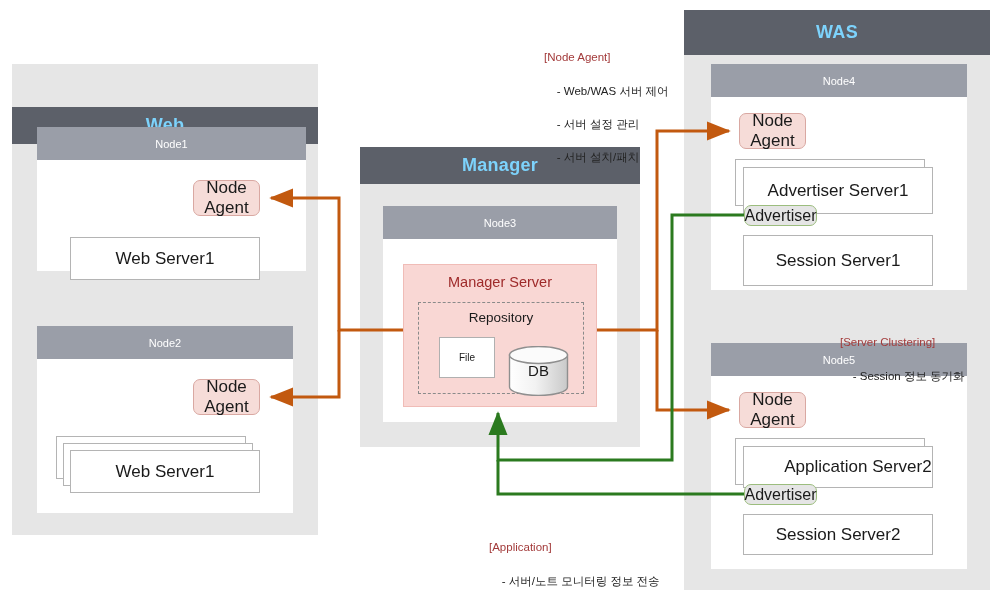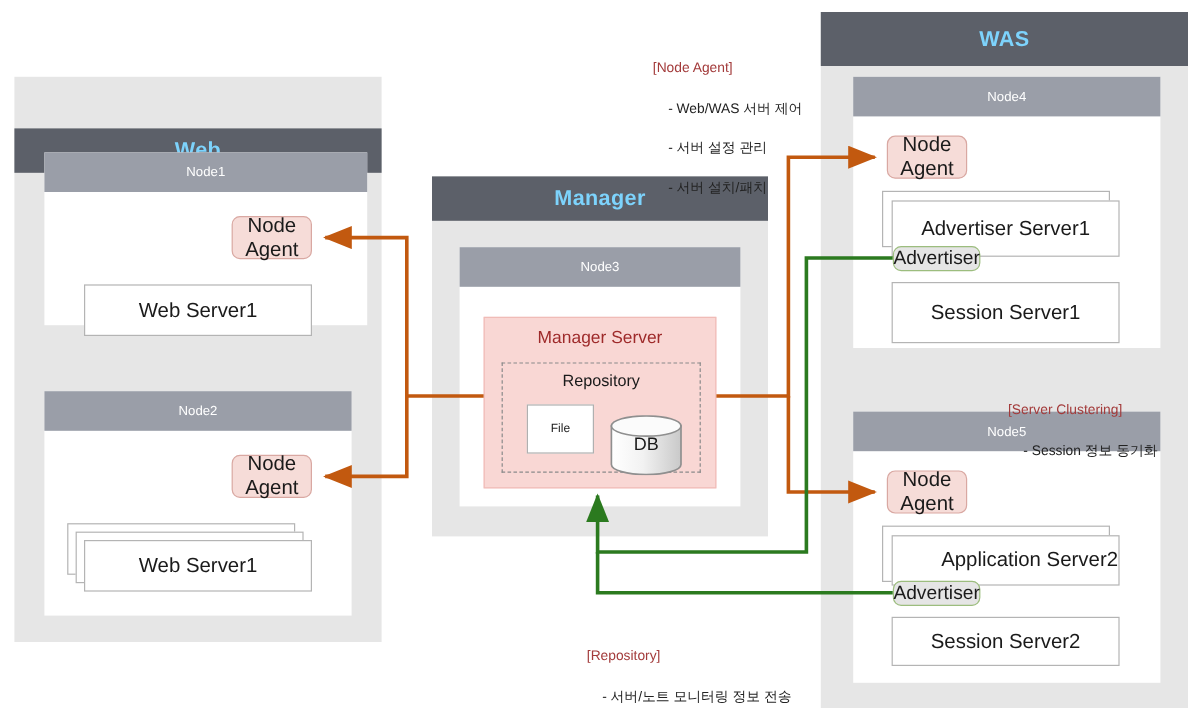--- a/index.html
+++ b/index.html
@@ -198,17 +198,17 @@
   </div>
 
   <div class="anno" style="left:544px;top:16px;">
     <span class="ttl">[Node Agent]</span>
     <span>- Web/WAS 서버 제어</span><br>
     <span>- 서버 설정 관리</span><br>
     <span>- 서버 설치/패치</span>
   </div>
 
   <div class="anno" style="left:489px;top:506px;">
-    <span class="ttl">[Repository]</span>
+    <span class="ttl">[Application]</span>
     <span>- 서버/노트 모니터링 정보 전송</span>
   </div>
 
 </div>
 
 </body></html>

